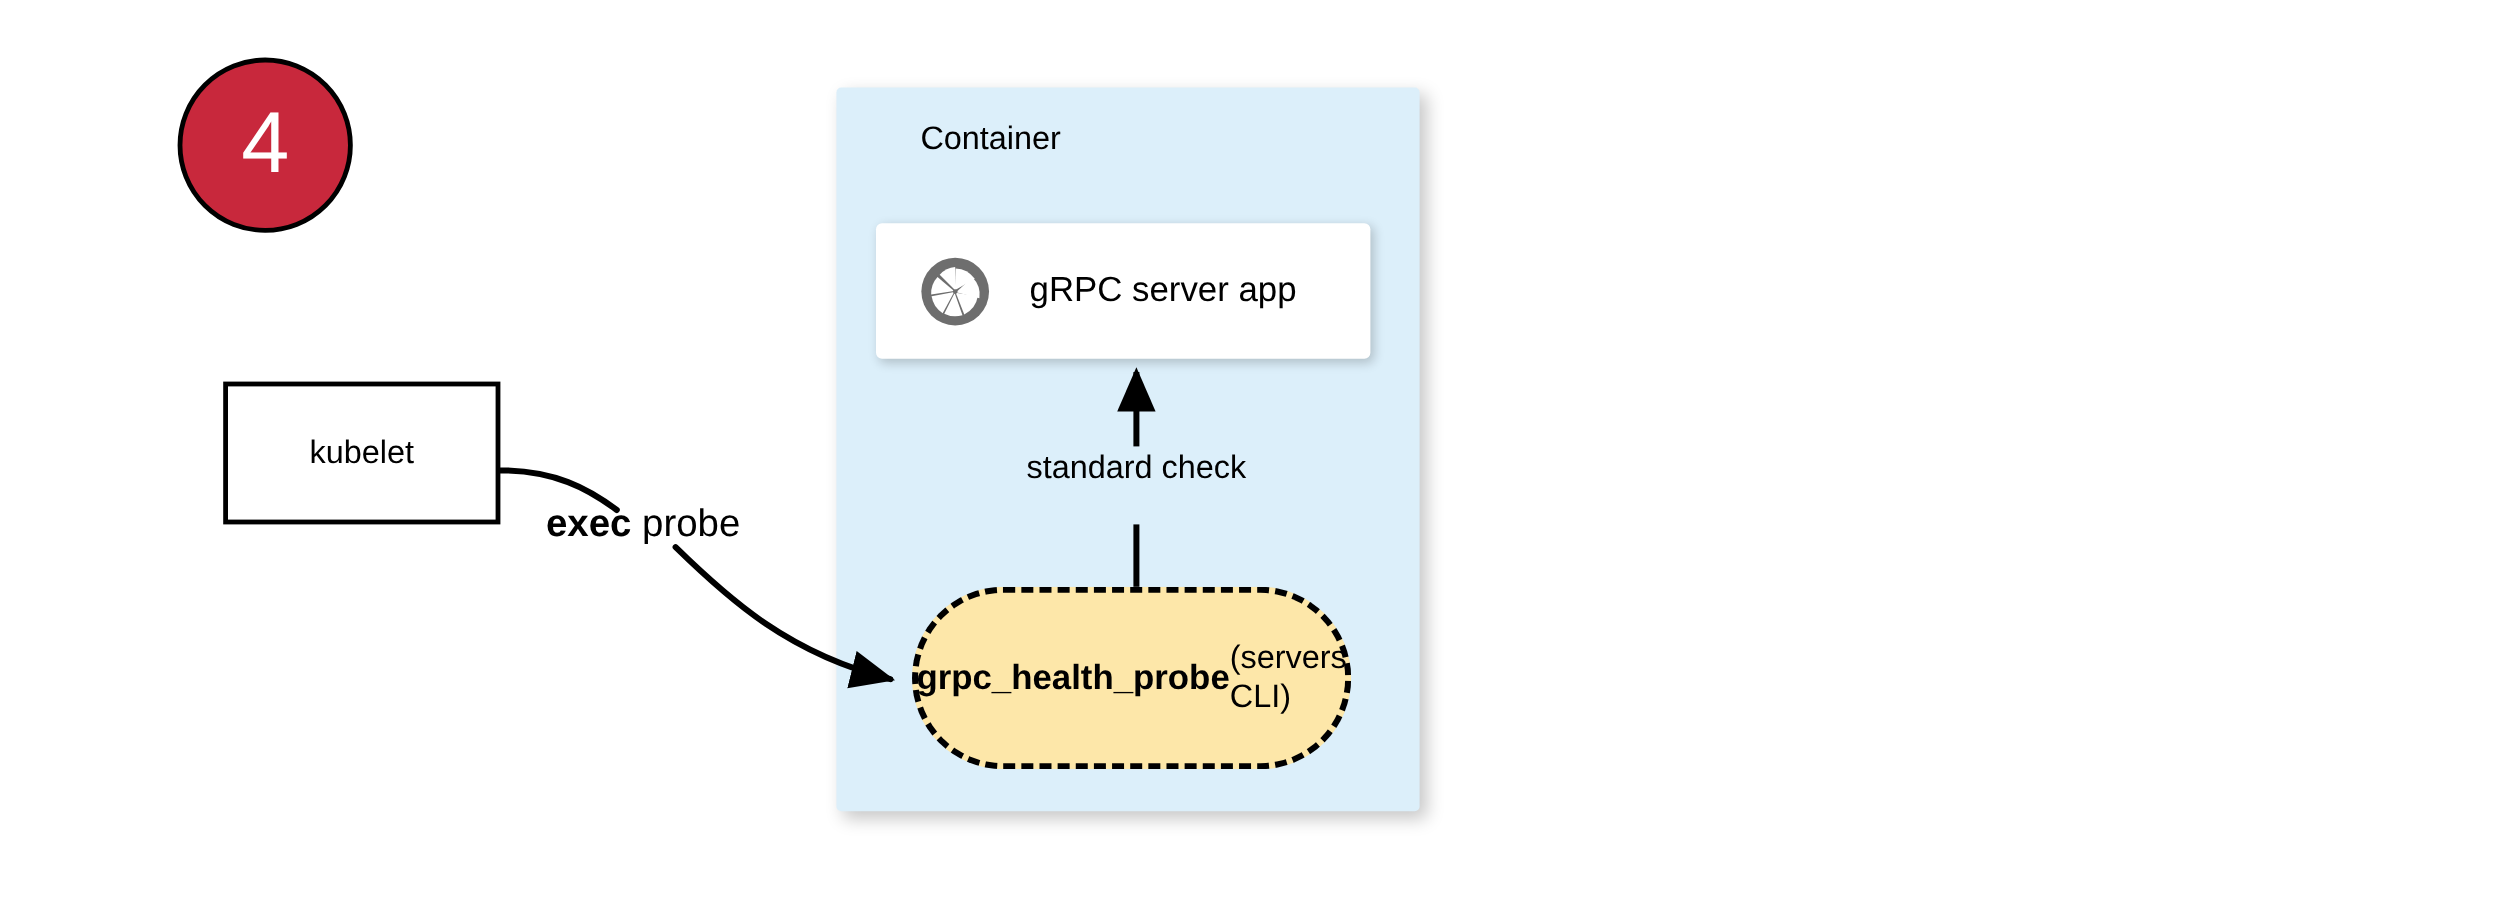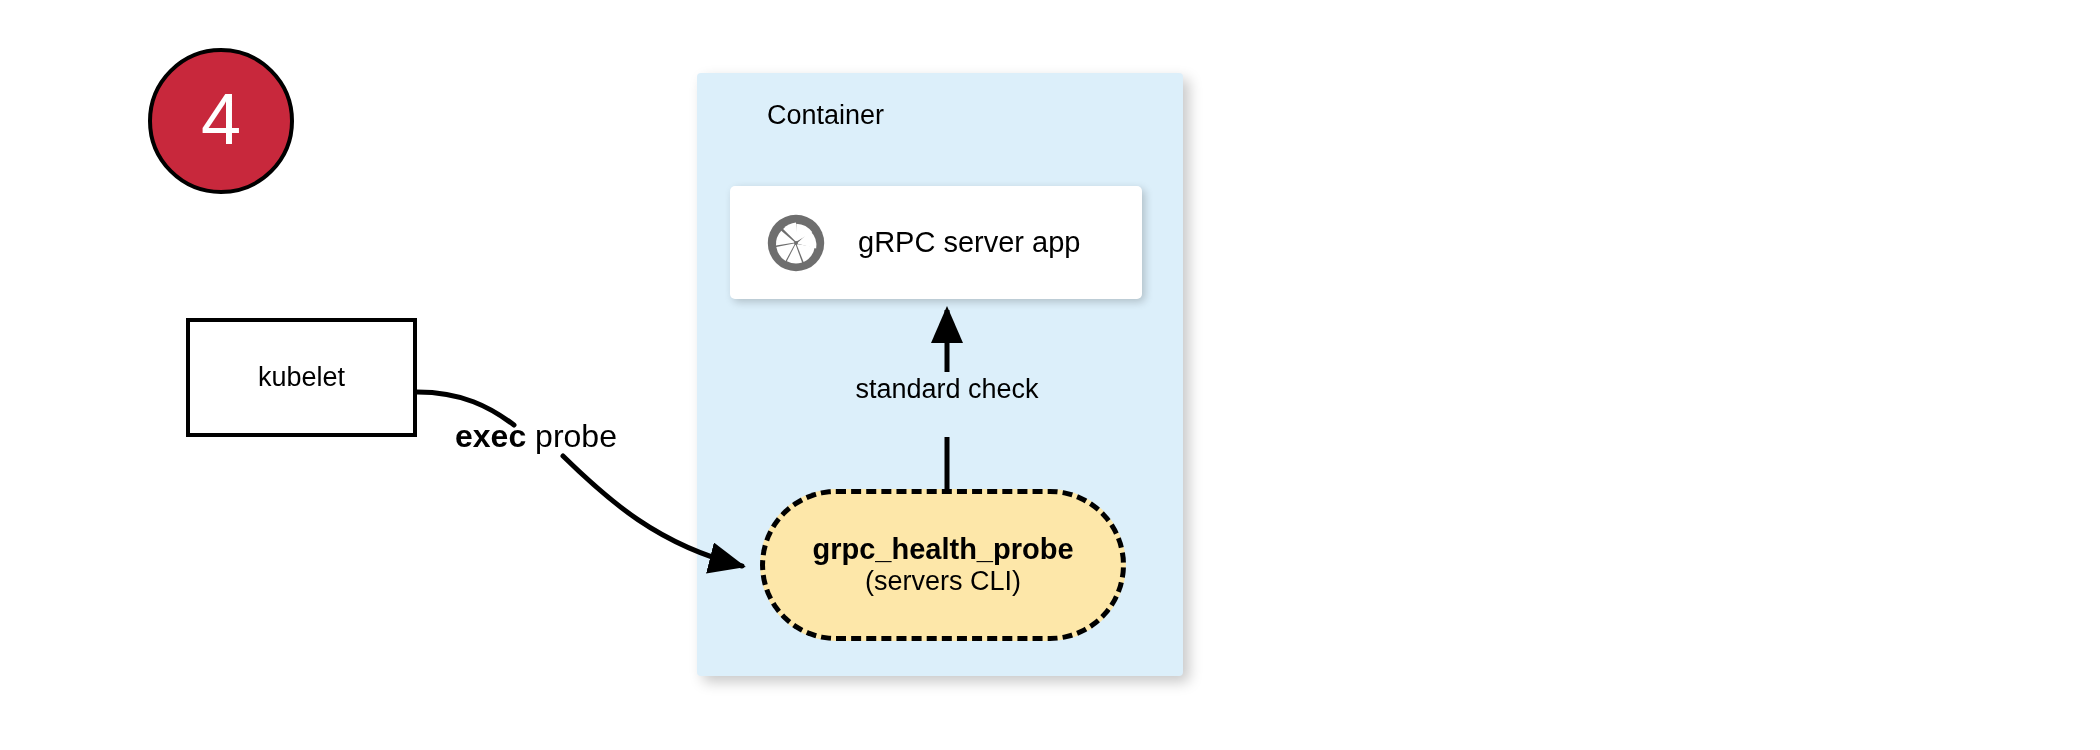--- a/index.html
+++ b/index.html
@@ -122,21 +122,21 @@
     position: absolute;
     left: 760px;
     top: 489px;
     width: 366px;
     height: 152px;
     background: #FDE7A9;
     border: 5px dashed #000000;
     border-radius: 76px;
     box-sizing: border-box;
     display: flex;
-    flex-direction: column;
+    flex-direction: row;
     align-items: center;
     justify-content: center;
   }
   #health-probe-pill .line1 {
     font-size: 29px;
     font-weight: bold;
     line-height: 1.18;
   }
   #health-probe-pill .line2 {
     font-size: 27px;

